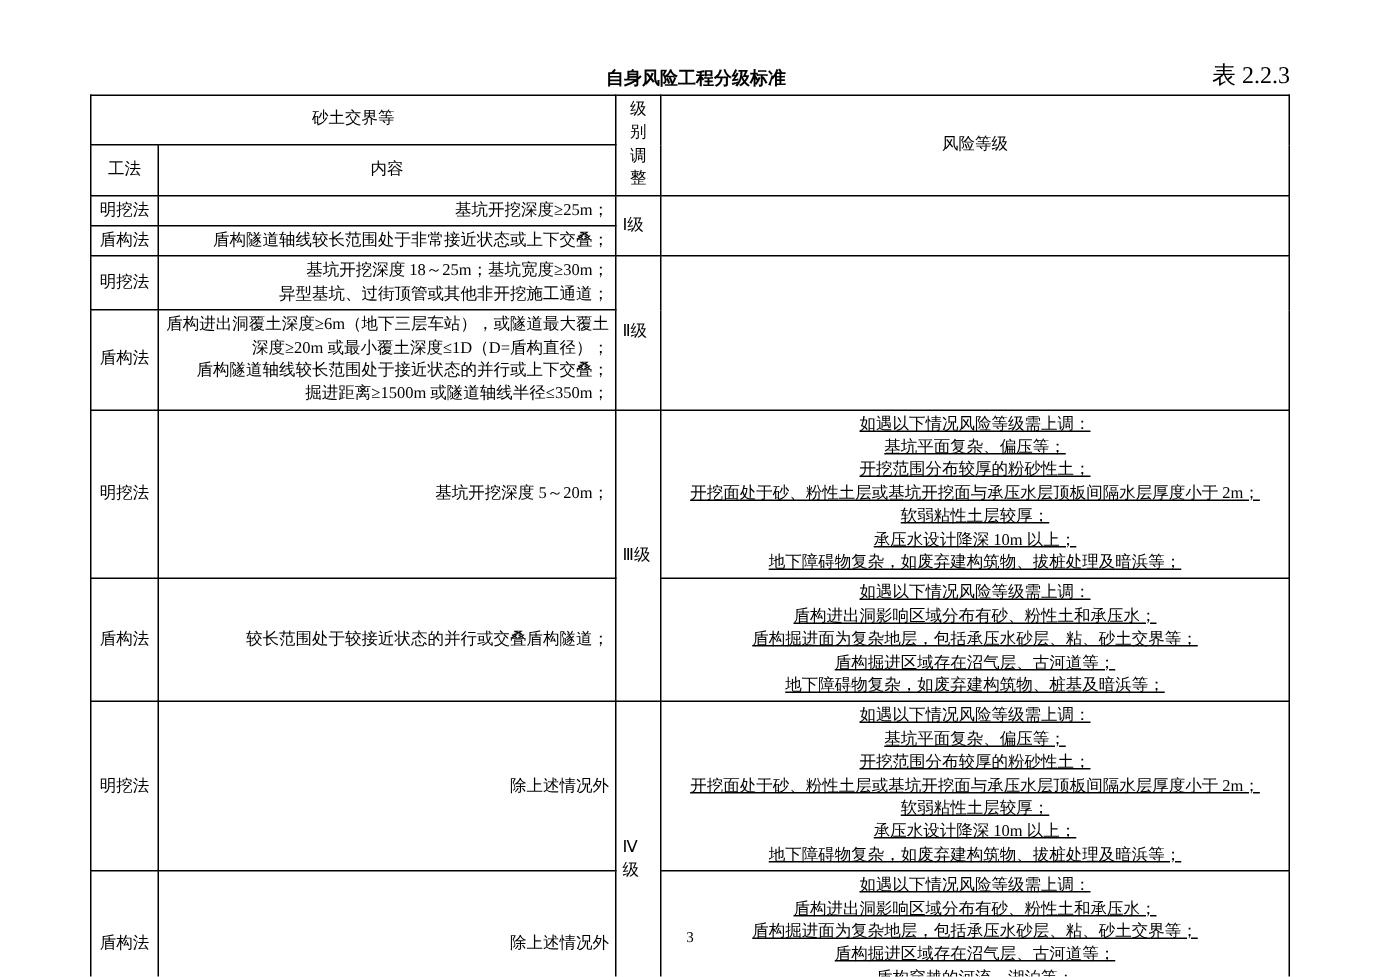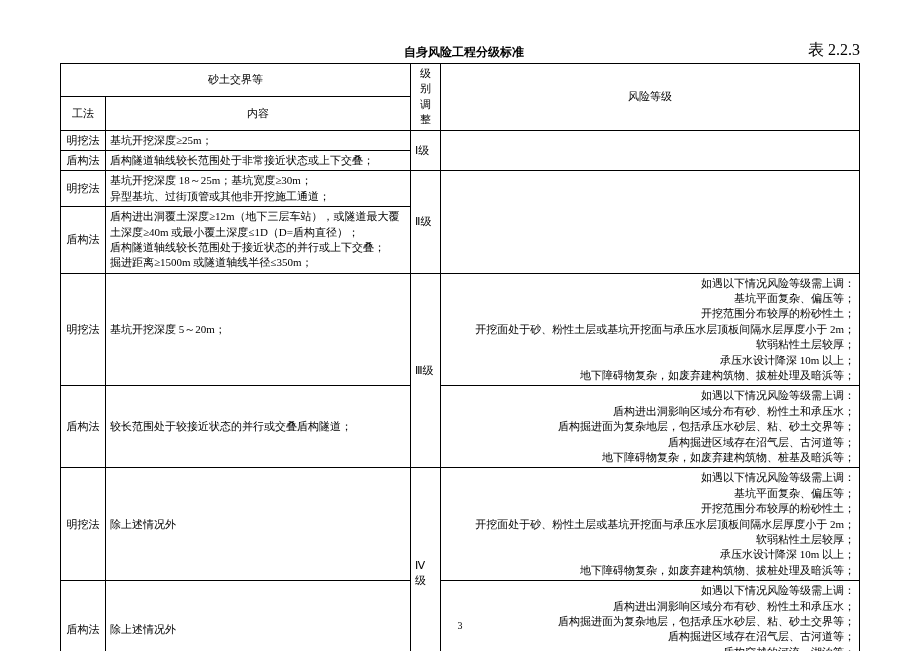--- a/index.html
+++ b/index.html
@@ -57,24 +57,25 @@
       width: 305px;
     }
     .col-level {
       width: 30px;
       text-align: left;
     }
     .col-adjust {
       width: auto;
     }
     .content-cell {
-      text-align: left;
+      text-align: right;
     }
     .adjust-cell {
-      text-align: right;
+      text-align: center;
+      text-decoration: underline;
     }
     .multiline {
       white-space: pre-line;
       margin-top: 16px;
     }
     .page-num {
       position: absolute;
       bottom: 20px;
       left: 50%;
       transform: translateX(-50%);
@@ -120,21 +121,21 @@
     </tr>
     <tr>
       <td class="col-method">明挖法</td>
       <td class="content-cell multiline">基坑开挖深度 18～25m；基坑宽度≥30m；
 异型基坑、过街顶管或其他非开挖施工通道；</td>
       <td class="col-level" rowspan="2">Ⅱ级</td>
       <td class="adjust-cell" rowspan="2"></td>
     </tr>
     <tr>
       <td class="col-method">盾构法</td>
-      <td class="content-cell multiline">盾构进出洞覆土深度≥12m（地下三层车站），或隧道最大覆土深度≥40m 或最小覆土深度≤1D（D=盾构直径）；
+      <td class="content-cell multiline">盾构进出洞覆土深度≥6m（地下三层车站），或隧道最大覆土深度≥20m 或最小覆土深度≤1D（D=盾构直径）；
 盾构隧道轴线较长范围处于接近状态的并行或上下交叠；
 掘进距离≥1500m 或隧道轴线半径≤350m；</td>
     </tr>
     <tr>
       <td class="col-method">明挖法</td>
       <td class="content-cell">基坑开挖深度 5～20m；</td>
       <td class="col-level" rowspan="2">Ⅲ级</td>
       <td class="adjust-cell multiline">如遇以下情况风险等级需上调：
 基坑平面复杂、偏压等；
 开挖范围分布较厚的粉砂性土；

